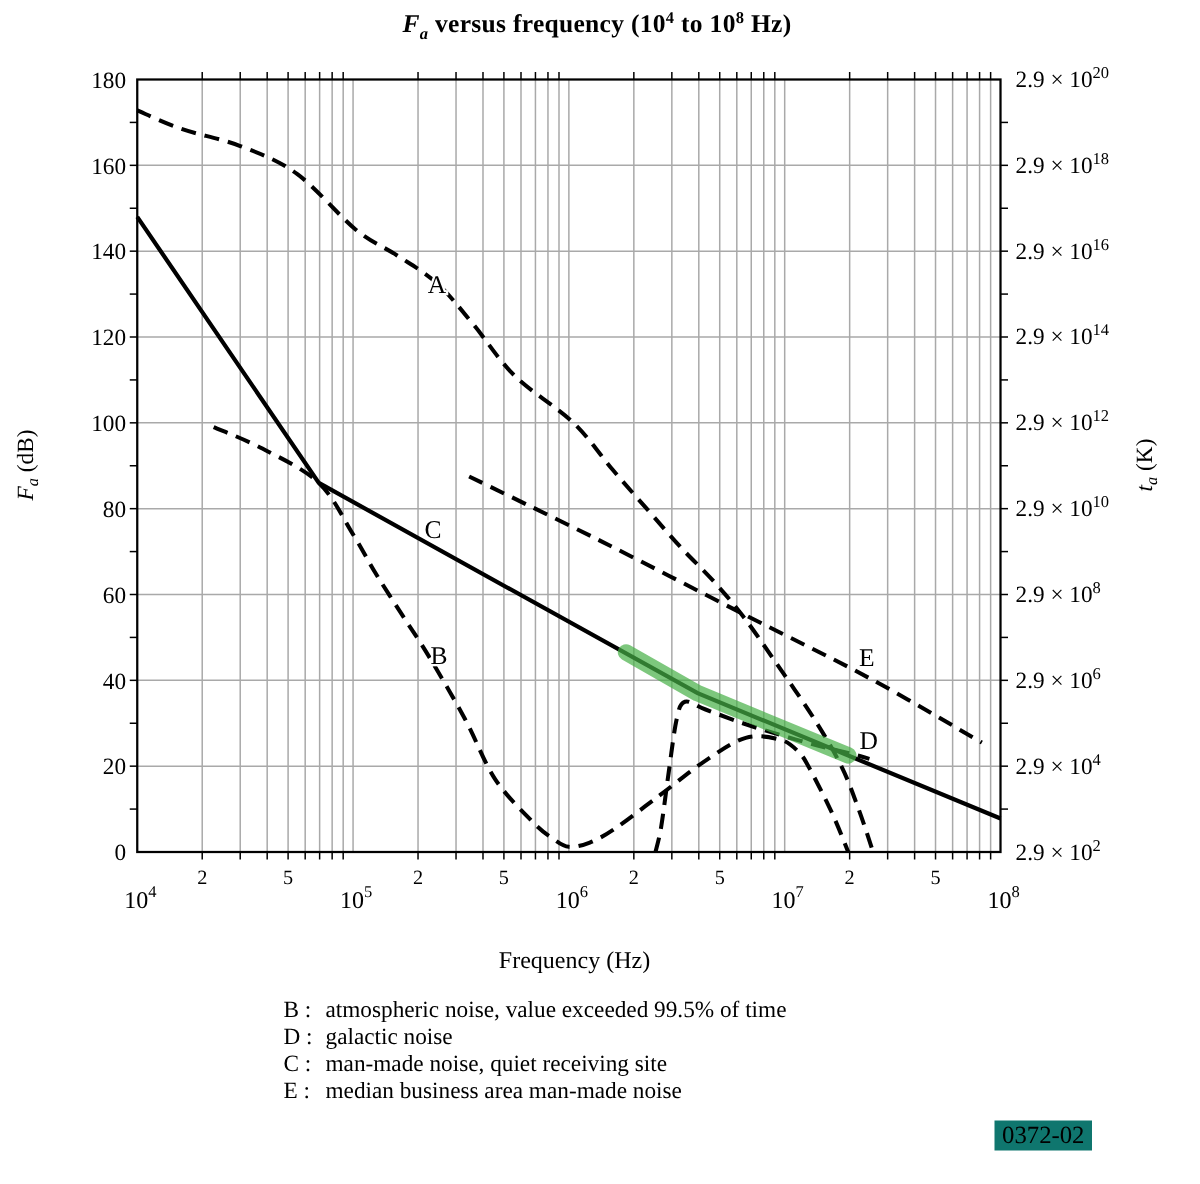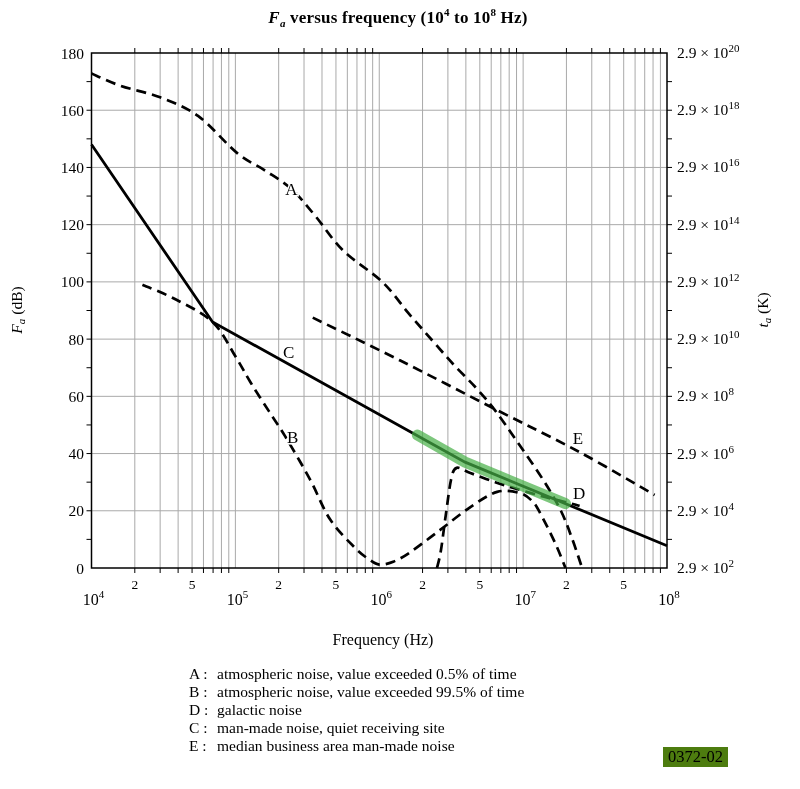--- a/index.html
+++ b/index.html
@@ -8,21 +8,21 @@
   .title{position:absolute;top:6px;left:0;width:796px;text-align:center;
          font-weight:bold;font-size:17px;letter-spacing:0.2px;}
   .title .fsym{font-style:italic;}
   .title sub{font-size:11px;font-style:italic;}
   .title sup{font-size:11px;}
   #plot{position:absolute;left:0;top:0;}
   .legend{position:absolute;left:189px;top:665px;font-size:15.5px;line-height:18px;}
   .lrow{position:relative;height:18px;white-space:nowrap;}
   .lkey{display:inline-block;width:28px;}
   .lswatch{position:absolute;left:-101px;top:8px;width:117px;border-top:3px solid #000;}
-  .fignum{position:absolute;left:663px;top:747px;background:#4d7c0f;
+  .fignum{position:absolute;left:663px;top:747px;background:#0f766e;
           padding:0px 5px;font-size:16.5px;}
 </style>
 </head>
 <body>
 
 <div class="title"><span class="fsym">F</span><sub>a</sub><span> versus frequency (10</span><sup>4</sup><span> to 10</span><sup>8</sup><span> Hz)</span></div>
 
 <svg id="plot" width="800" height="658">
     <g stroke="#a9a9a9" stroke-width="1">
       <line x1="134.8106906261553" y1="53" x2="134.8106906261553" y2="568"></line>
@@ -213,20 +213,19 @@
     <text x="422.5606906261553" y="589" fill="#000" font-family="&quot;Liberation Serif&quot;,&quot;DejaVu Serif&quot;,serif" font-size="13.5" text-anchor="middle">2</text>
     <text x="479.8143093738447" y="589" fill="#000" font-family="&quot;Liberation Serif&quot;,&quot;DejaVu Serif&quot;,serif" font-size="13.5" text-anchor="middle">5</text>
     <text x="566.4356906261553" y="589" fill="#000" font-family="&quot;Liberation Serif&quot;,&quot;DejaVu Serif&quot;,serif" font-size="13.5" text-anchor="middle">2</text>
     <text x="623.6893093738447" y="589" fill="#000" font-family="&quot;Liberation Serif&quot;,&quot;DejaVu Serif&quot;,serif" font-size="13.5" text-anchor="middle">5</text>
     <text x="383" y="645" fill="#000" font-family="&quot;Liberation Serif&quot;,&quot;DejaVu Serif&quot;,serif" font-size="16" text-anchor="middle">Frequency (Hz)</text>
     <text x="0" y="0" fill="#000" font-family="&quot;Liberation Serif&quot;,&quot;DejaVu Serif&quot;,serif" font-size="15.5" text-anchor="middle" transform="translate(22,310) rotate(-90)"><tspan font-style="italic">F</tspan><tspan dy="3" font-size="11" font-style="italic">a</tspan><tspan dy="-3"> (dB)</tspan></text>
     <text x="0" y="0" fill="#000" font-family="&quot;Liberation Serif&quot;,&quot;DejaVu Serif&quot;,serif" font-size="15.5" text-anchor="middle" transform="translate(768,310) rotate(-90)"><tspan font-style="italic">t</tspan><tspan dy="3" font-size="11" font-style="italic">a</tspan><tspan dy="-3"> (K)</tspan></text>
   </svg>
 
 <div class="legend" id="legend">
-    <div class="lrow"><span class="lkey">A :</span><span>atmospheric noise, value exceeded 0.5% of time</span></div>
     <div class="lrow"><span class="lkey">B :</span><span>atmospheric noise, value exceeded 99.5% of time</span></div>
     <div class="lrow"><span class="lkey">D :</span><span>galactic noise</span></div>
     <div class="lrow"><span class="lkey">C :</span><span>man-made noise, quiet receiving site</span></div>
     <div class="lrow"><span class="lkey">E :</span><span>median business area man-made noise</span></div>
   </div>
 
 <div class="fignum">0372-02</div>
 
 </body></html>

